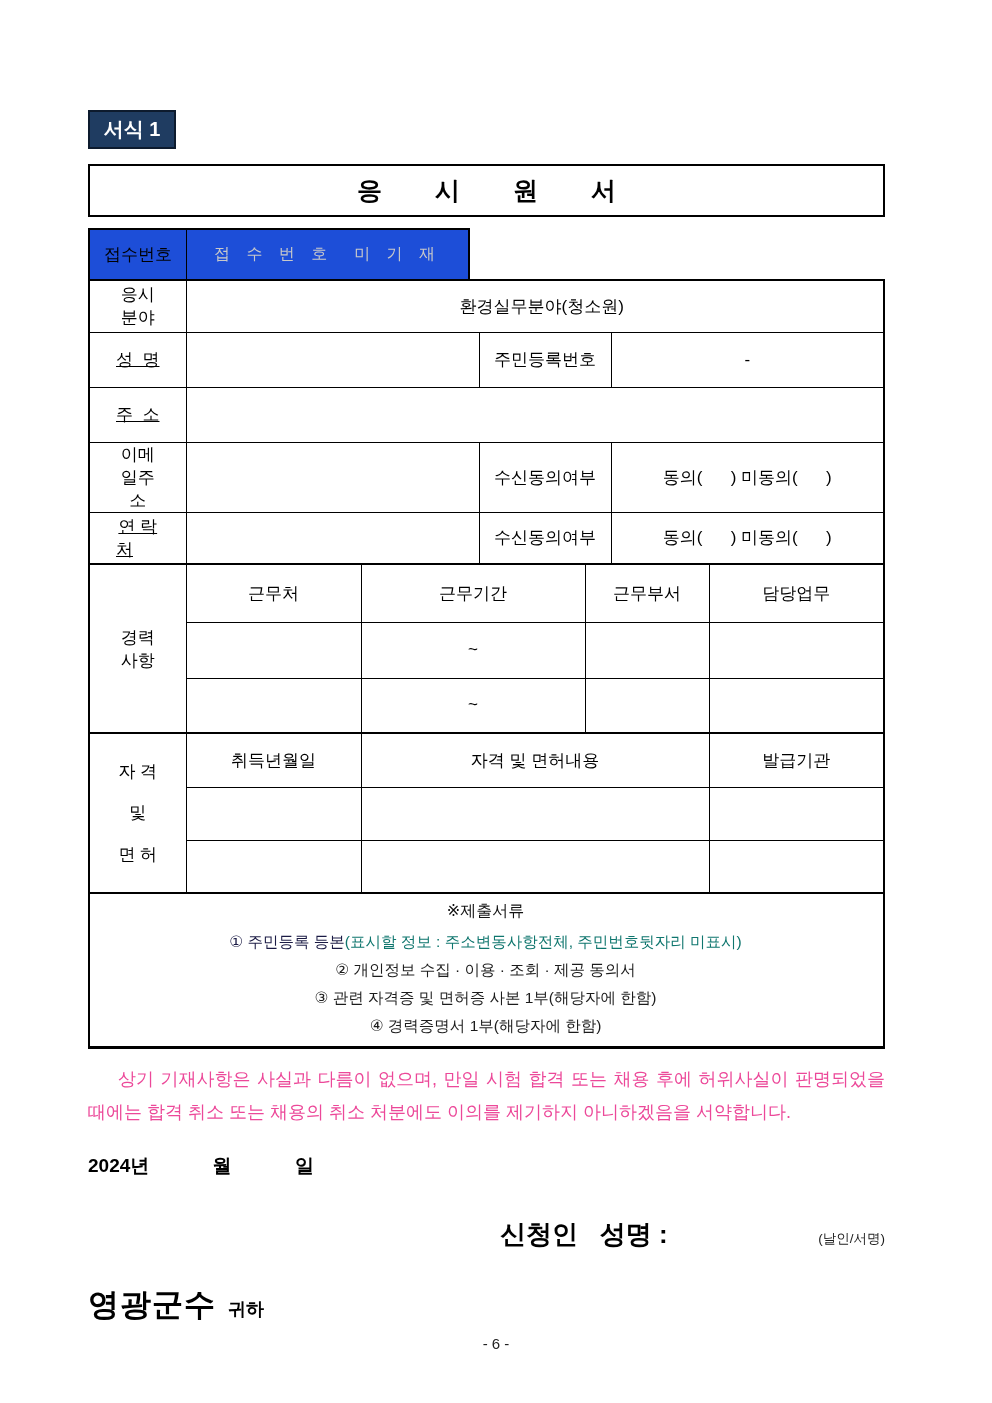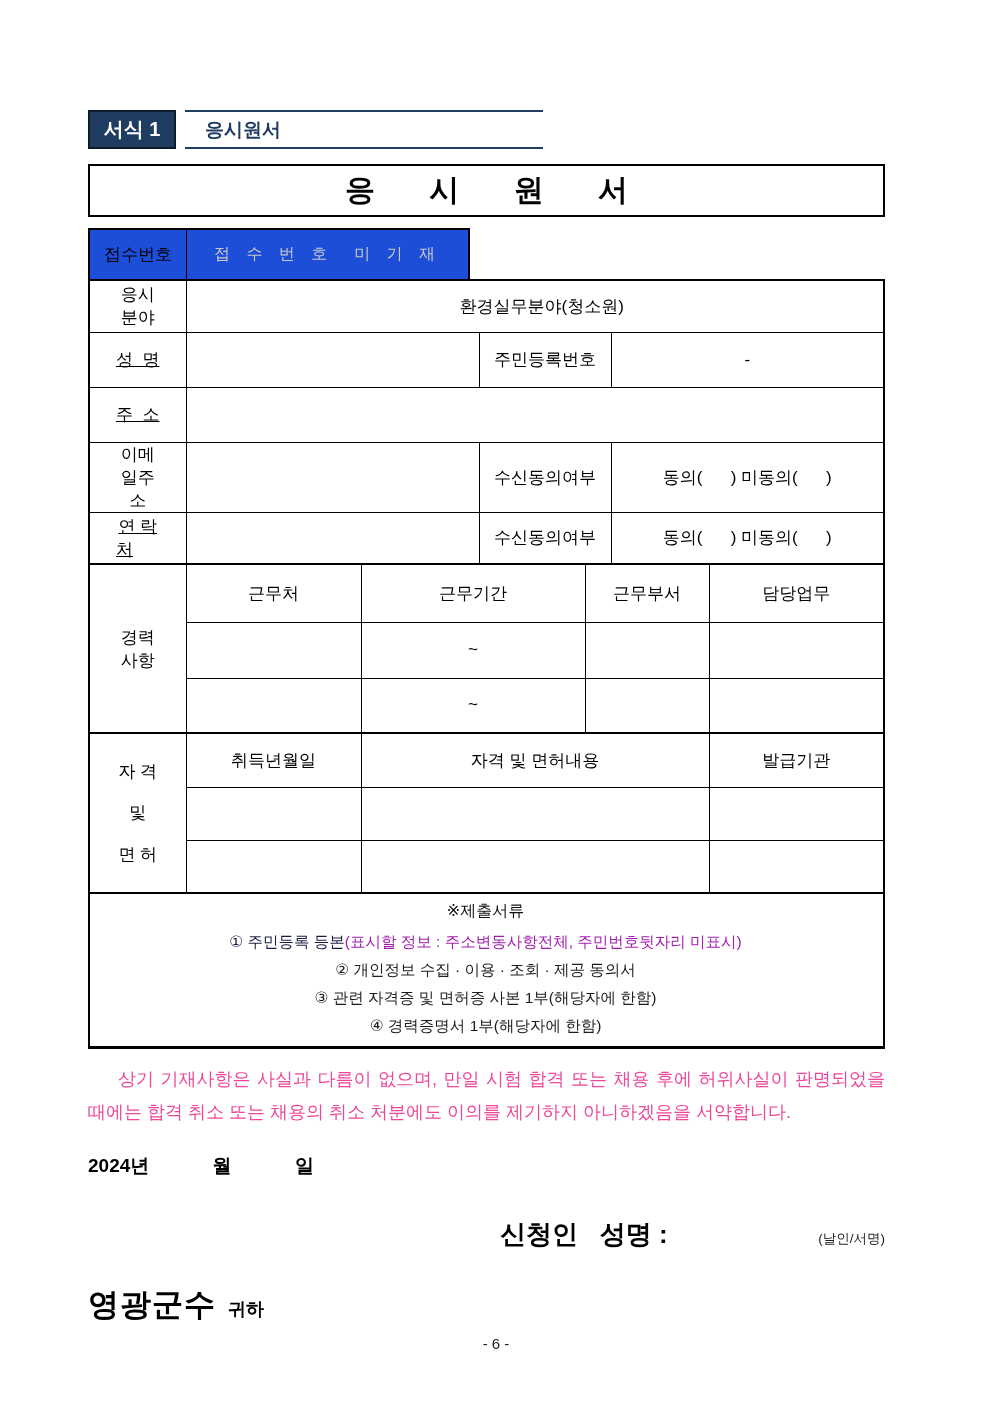--- a/index.html
+++ b/index.html
@@ -25,21 +25,21 @@
     display:flex; align-items:center;
   }
   .tag-label { color:#1f3c61; font-weight:bold; font-size:19px; padding-left:20px; }
 
   
   .title-box {
     width:797px; height:53px; border:2px solid #000;
     display:flex; align-items:center; justify-content:center;
     margin-bottom:11px;
   }
-  .title-text { font-size:30px; font-weight:bold; word-spacing:46px; white-space:pre; }
+  .title-text { font-size:25px; font-weight:bold; word-spacing:46px; white-space:pre; }
 
   
   .receipt-box { display:flex; width:382px; border:2px solid #000; height:53px; margin-bottom:-2px; position:relative; z-index:2; background:#1d4ed8; }
   .receipt-label { width:97px; border-right:1px solid #000; display:flex; align-items:center; justify-content:center; font-size:17px; }
   .receipt-value { flex:1; display:flex; align-items:center; justify-content:center;
     color:#c9c9c9; font-size:16px; letter-spacing:6px; white-space:pre; }
 
   
   table.main { border-collapse:collapse; table-layout:fixed; width:797px;
     border:2px solid #000; border-bottom:3px solid #000; }
@@ -47,21 +47,21 @@
   td.lbl { padding:0 26px; }
   td.spread { text-align:justify; text-align-last:justify;text-decoration:underline; }
   td.val-left { text-align:left; padding-left:14px; }
   td.pre { white-space:pre; }
   tr.sec td { border-top:2px solid #000; }
   td.multiline { white-space:pre-line; line-height:2.45; }
   td.docs-cell { text-align:left; vertical-align:top; padding:7px 10px 6px 8px; height:122px; }
   .doc-title { font-size:16px; color:#111; margin-bottom:6px; }
   .doc-item { font-size:15.5px; color:#1c1c1c; line-height:28px; }
   .doc-item .prefix { color:#1a1a44; }
-  .doc-item .blue-note { color:#a21caf; }
+  .doc-item .blue-note { color:#0f766e; }
 
   
   .declaration {
     width:797px; margin-top:14px; font-size:18px; line-height:33px;
     text-align:justify; text-indent:30px; word-break:keep-all; color:#ec4899;
   }
   .date-line { width:797px; margin-top:24px; text-align:left;
     font-size:19px; font-weight:bold; white-space:pre; }
   .sign-row { width:797px; margin-top:38px; display:flex; align-items:baseline; }
   .sign-left { margin-left:412px; font-size:26px; font-weight:bold; white-space:pre; }
@@ -75,23 +75,20 @@
 </head>
 <body>
 
 <div class="page">
   <div class="content">
 
     <div class="header-row">
       <div class="badge">
         <span>서식 1</span>
       </div>
-      <div class="tag-wrap">
-        <span class="tag-label">응시원서</span>
-      </div>
     </div>
 
     <div class="title-box">
       <span class="title-text">응 시 원 서</span>
     </div>
 
     <div class="receipt-box">
       <div class="receipt-label">접수번호</div>
       <div class="receipt-value">접 수 번 호  미 기 재</div>
     </div>

